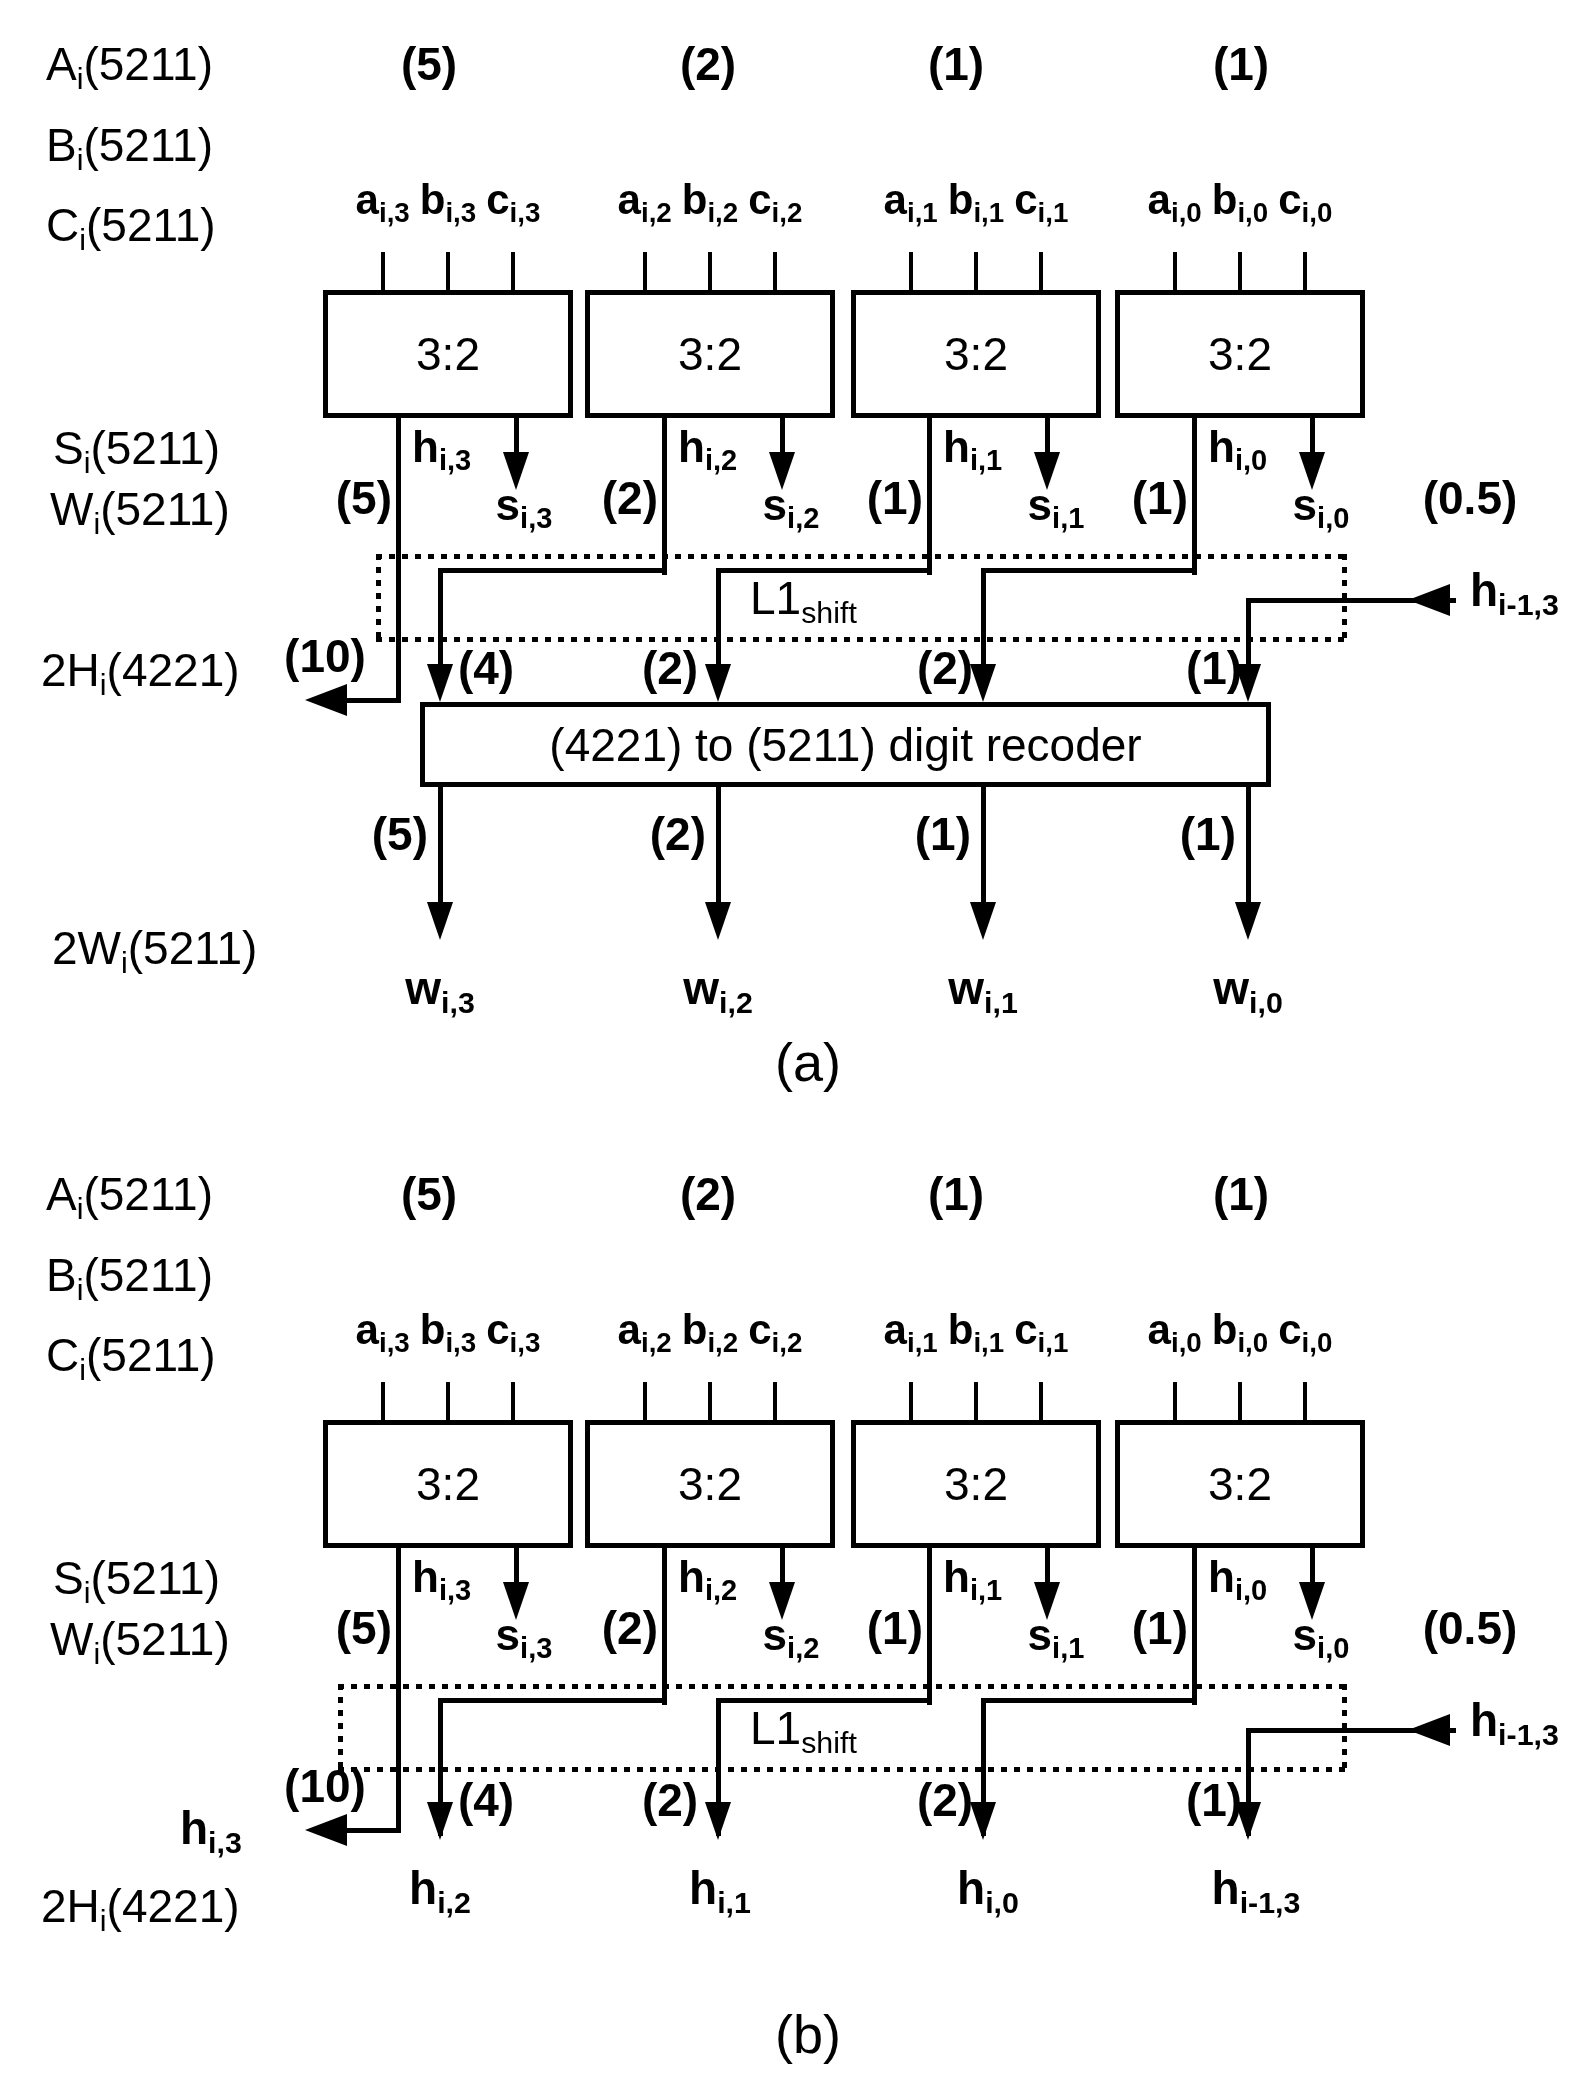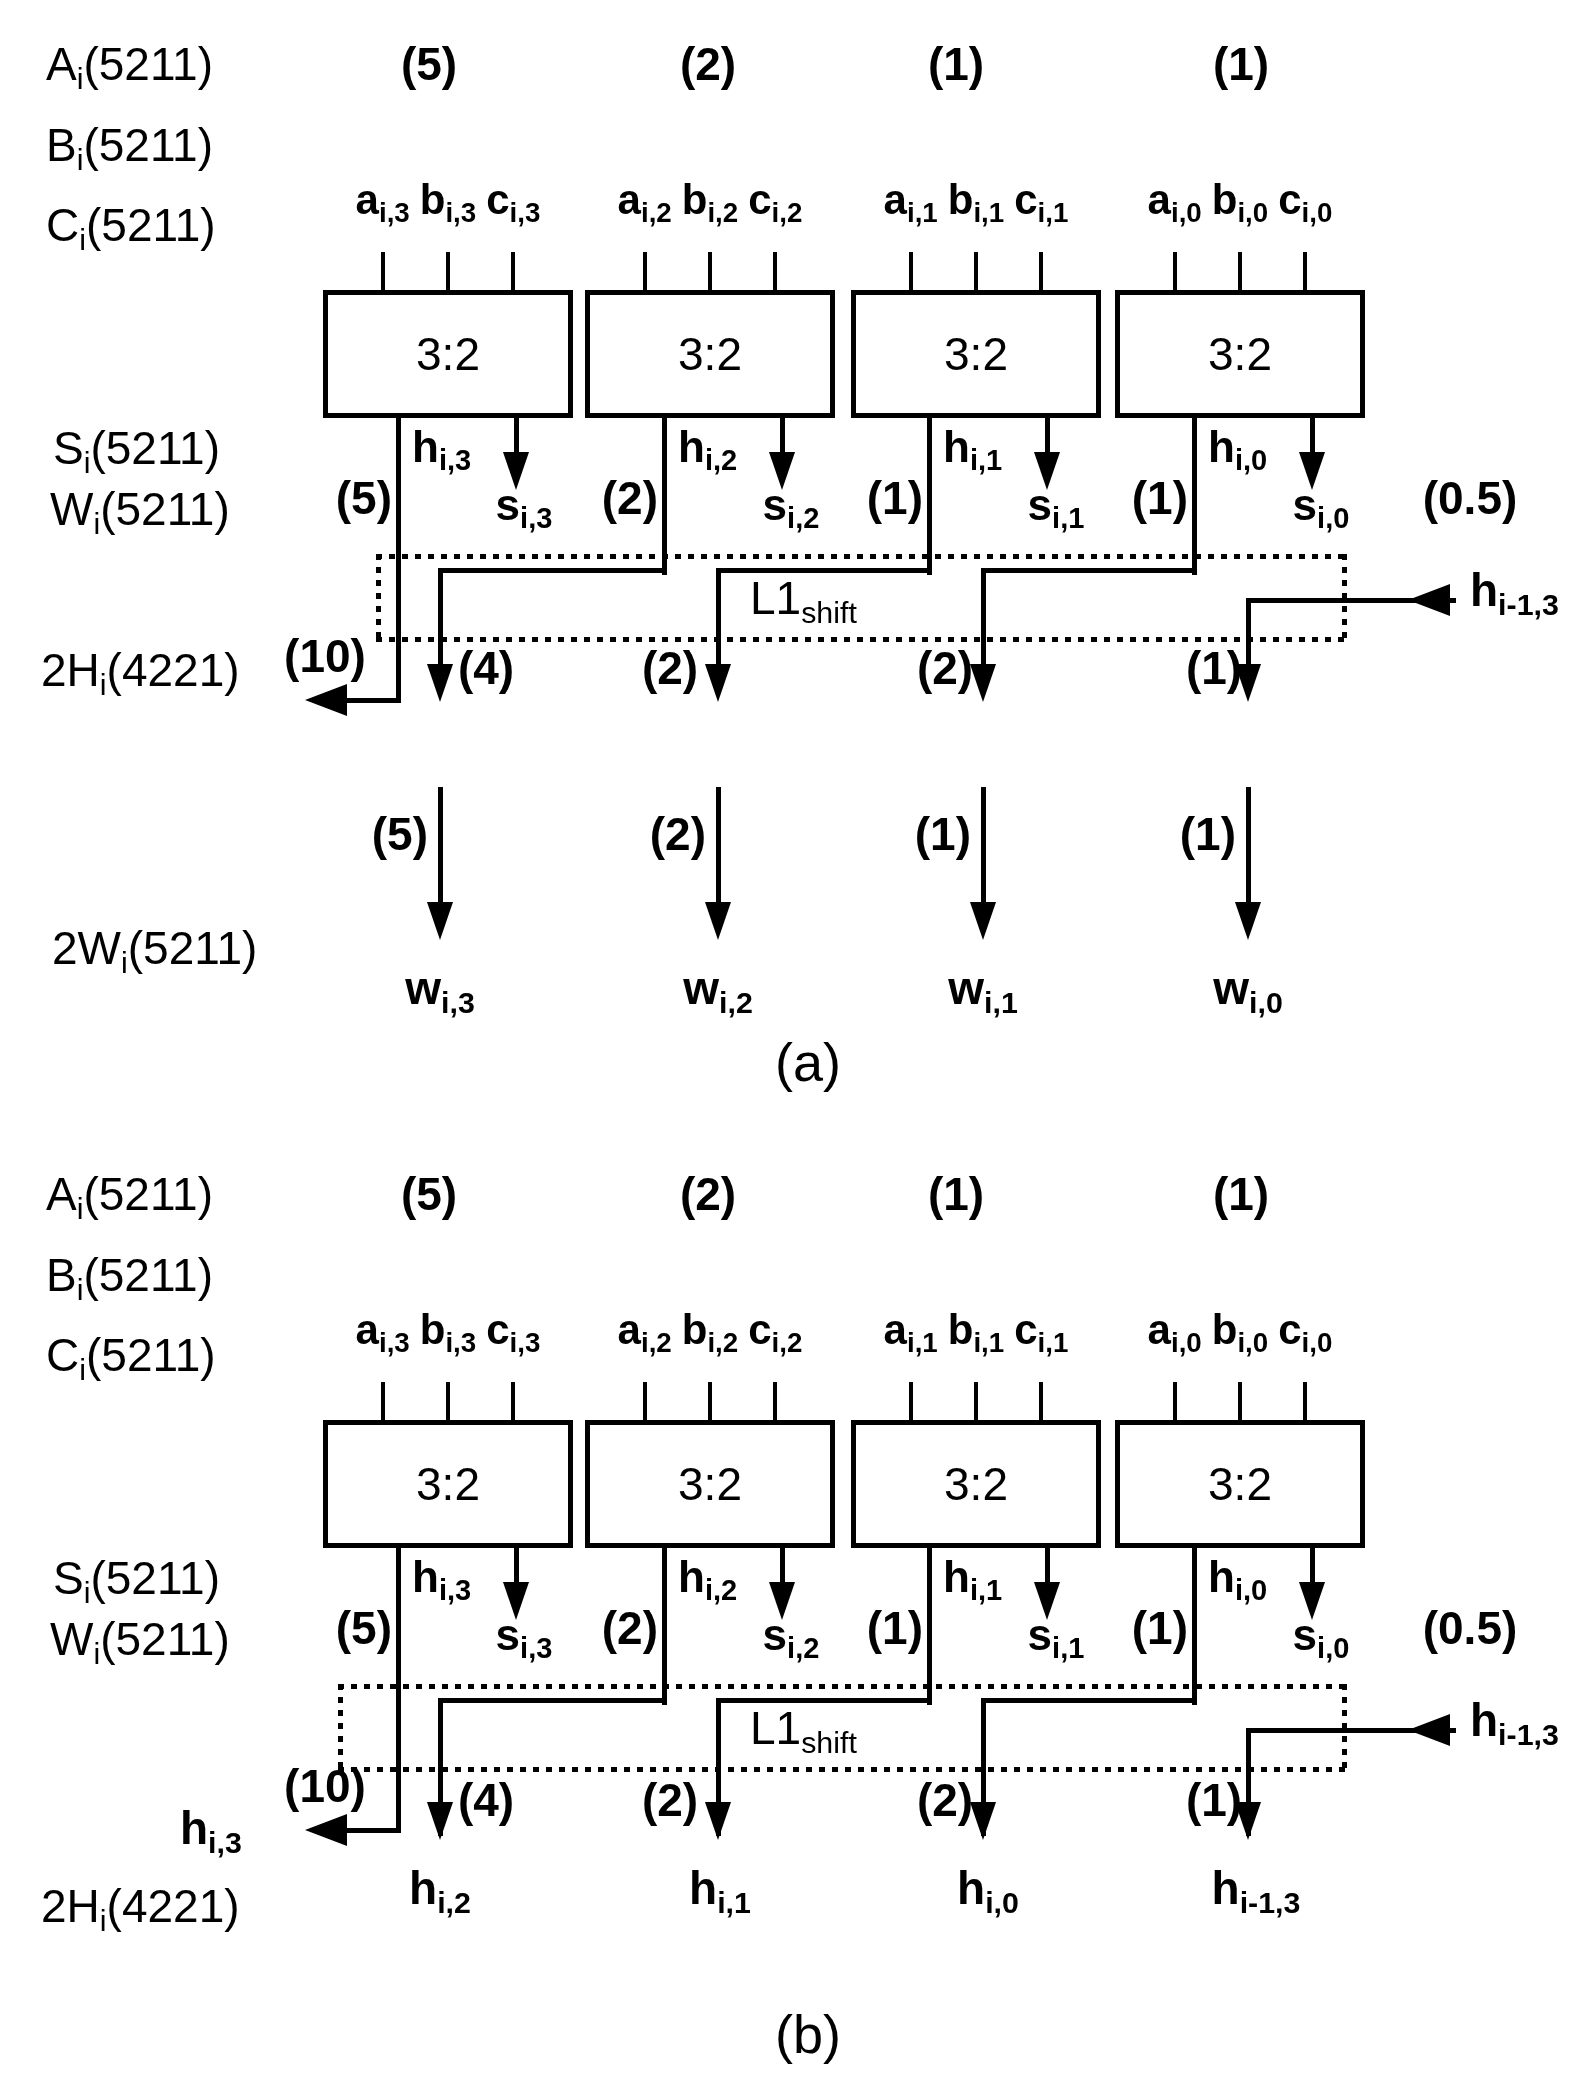--- a/index.html
+++ b/index.html
@@ -136,20 +136,23 @@
     <div class="w" style="left:708px;top:568px;width:5px;height:100px"></div>
     <div class="ad" style="left:710px;top:664px"></div>
     <div class="w" style="left:973px;top:568px;width:5px;height:100px"></div>
     <div class="ad" style="left:975px;top:664px"></div>
 
     <div class="t b c" style="left:478px;top:644px">(4)</div>
     <div class="t b c" style="left:662px;top:644px">(2)</div>
     <div class="t b c" style="left:937px;top:644px">(2)</div>
     <div class="t b c" style="left:1206px;top:644px">(1)</div>
 
+    <div class="recoder">
+        <span>(4221) to (5211) digit recoder</span>
+      </div>
 
     <div class="w" style="left:430px;top:787px;width:5px;height:117px"></div>
     <div class="ad" style="left:432px;top:902px"></div>
     <div class="w" style="left:708px;top:787px;width:5px;height:117px"></div>
     <div class="ad" style="left:710px;top:902px"></div>
     <div class="w" style="left:973px;top:787px;width:5px;height:117px"></div>
     <div class="ad" style="left:975px;top:902px"></div>
     <div class="w" style="left:1238px;top:787px;width:5px;height:117px"></div>
     <div class="ad" style="left:1240px;top:902px"></div>
 

